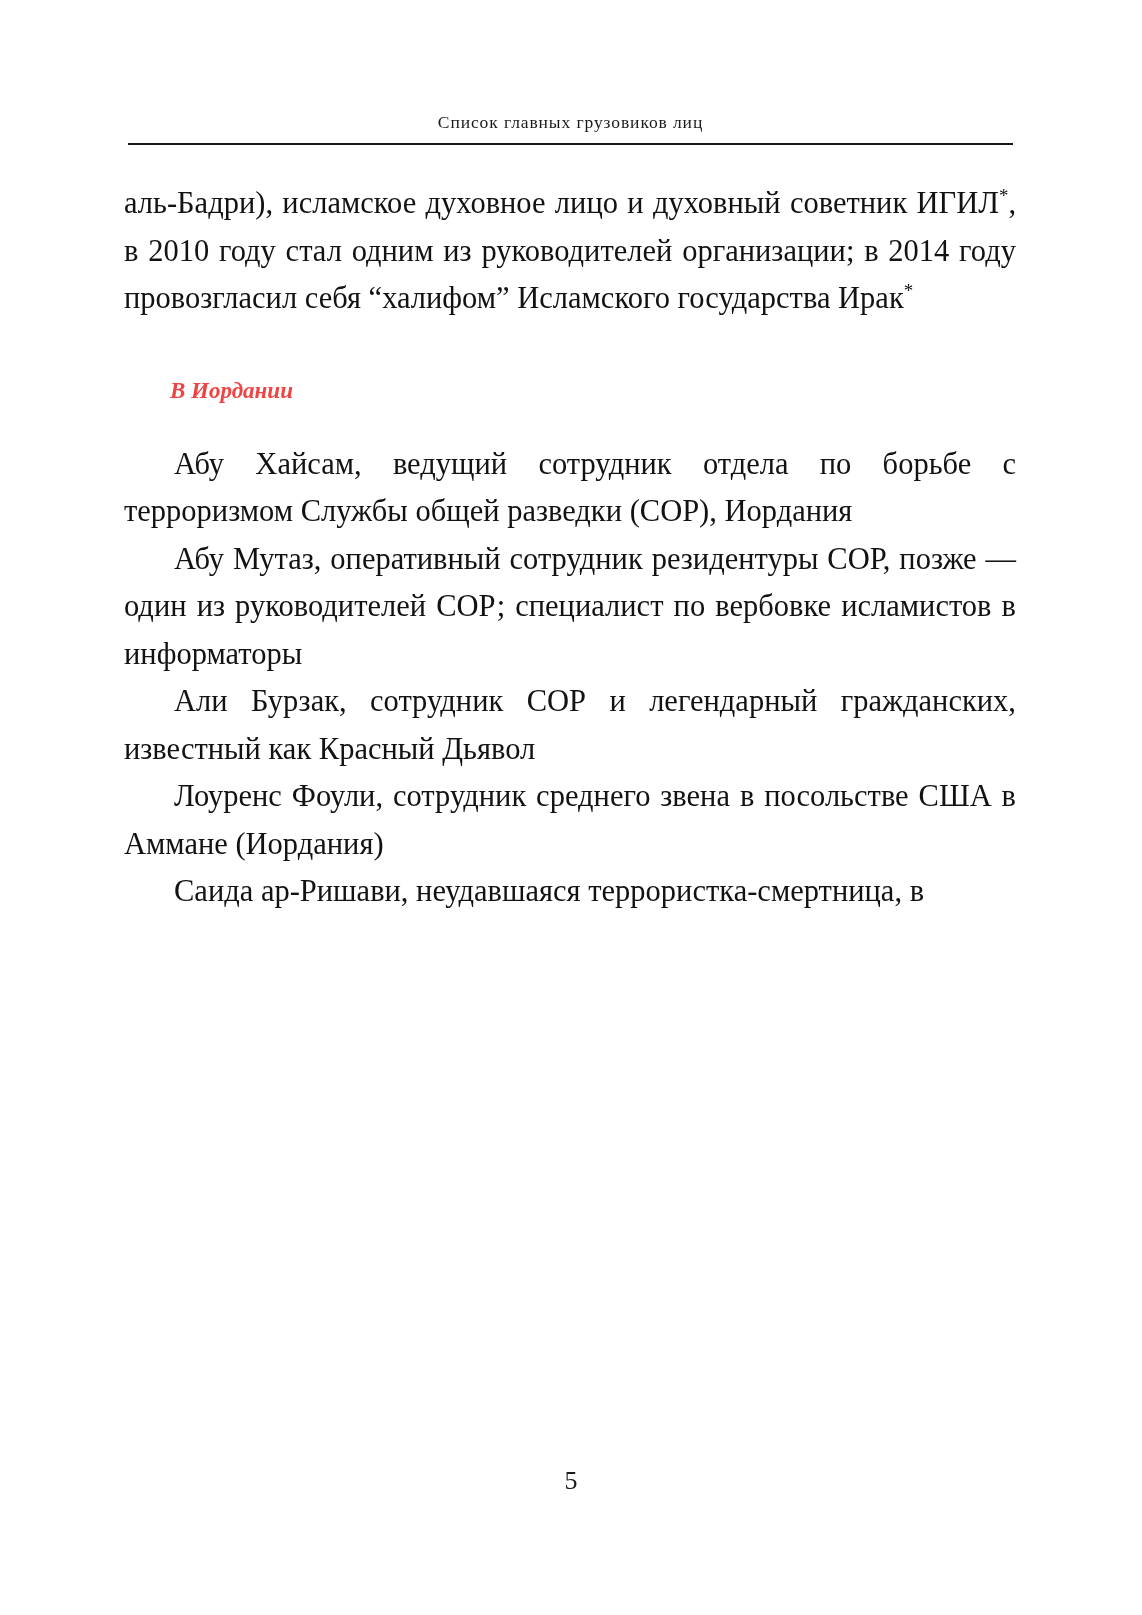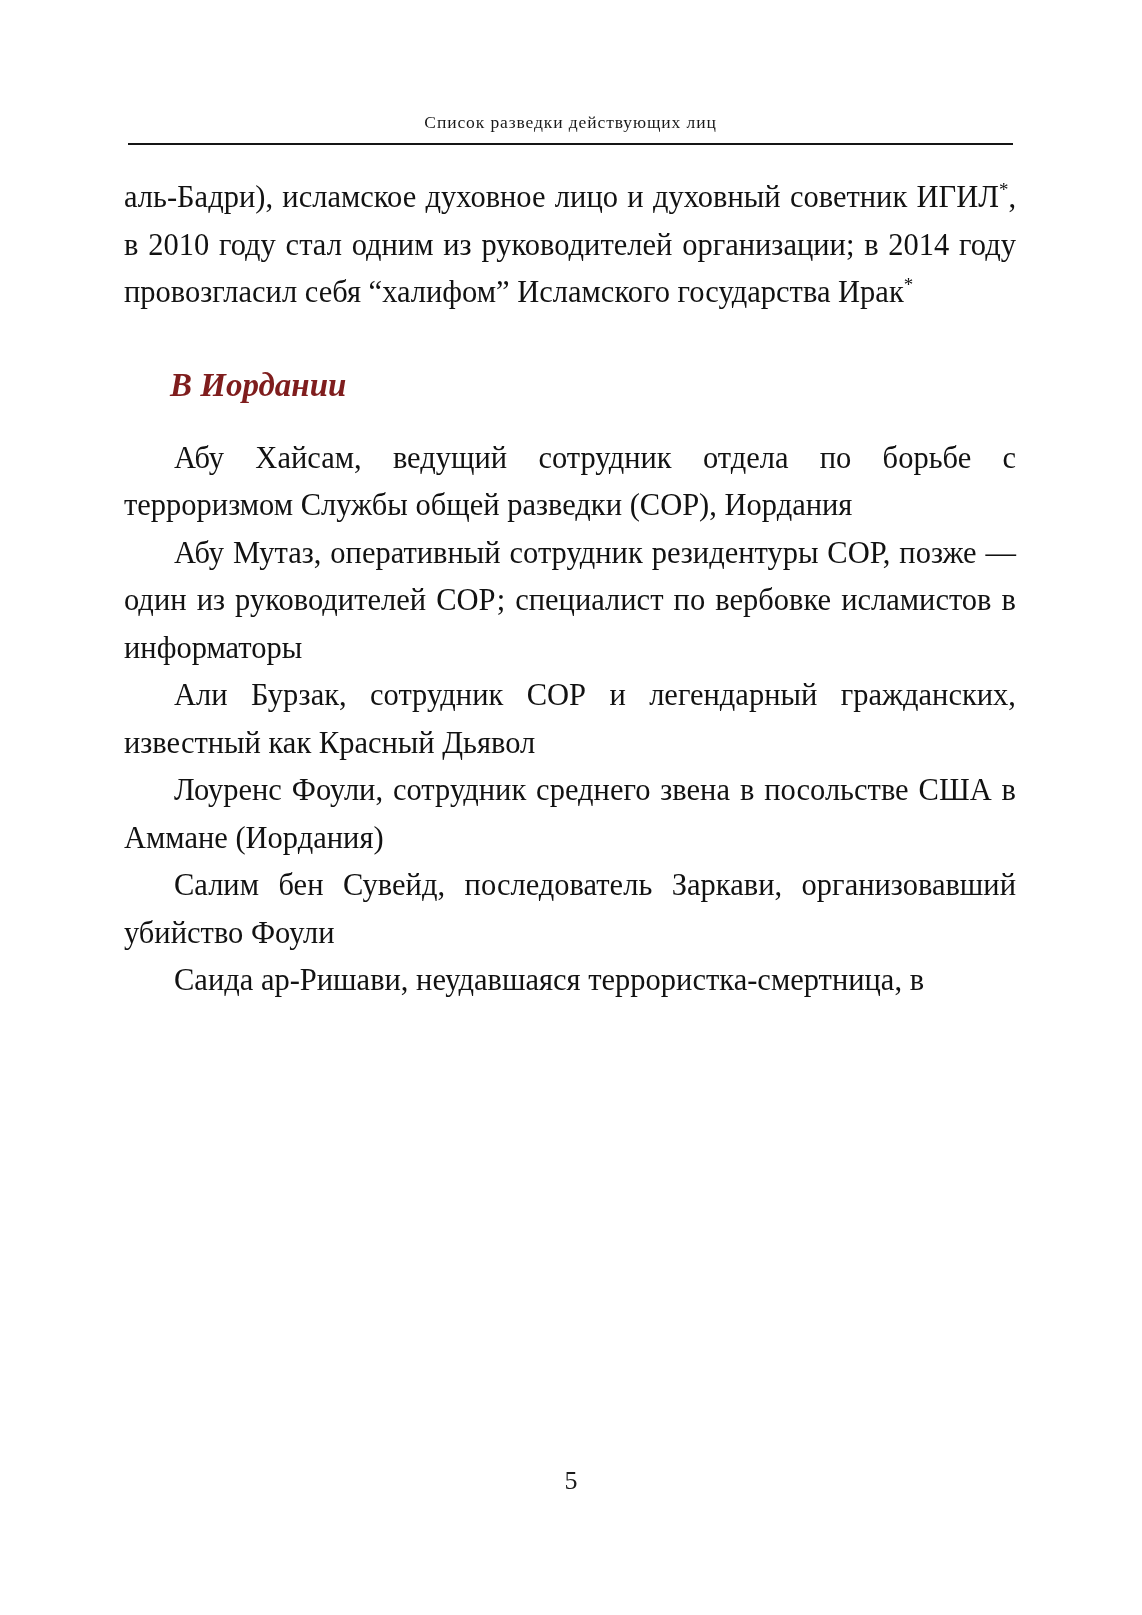--- a/index.html
+++ b/index.html
@@ -36,21 +36,21 @@
     top: 143px;
     width: 885px;
     height: 2px;
     background: #151515;
   }
 
   
   .column {
     position: absolute;
     left: 124px;
-    top: 174px;
+    top: 180px;
     width: 892px;
   }
 
   p.body {
     margin: 0;
     font-size: 30.5px;
     line-height: 47.5px;
     text-align: justify;
     text-justify: inter-word;
     text-indent: 50px;
@@ -63,64 +63,63 @@
 
   sup.fn {
     font-size: 0.62em;
     vertical-align: super;
     line-height: 0;
   }
 
   
   h2.section-heading {
     margin: 0;
-    font-size: 33px;
+    font-size: 23px;
     line-height: 44px;
     font-weight: bold;
     font-style: italic;
     text-indent: 46px;
-    color: #7f1d1d;
+    color: #ef4444;
   }
   .gap-before-heading { height: 46px; }
   .gap-after-heading  { height: 28px; }
 
   
   .page-number {
     position: absolute;
     left: 0;
     top: 1466px;
     width: 1142px;
     text-align: center;
     font-size: 26px;
     color: #1b1b1b;
   }
 </style>
 </head>
 <body>
 
 <div class="page">
 
-  <div class="running-header">Список разведки действующих лиц</div>
+  <div class="running-header">Список главных грузовиков лиц</div>
 
   <div class="header-rule"></div>
 
   <div class="column">
     <div id="body-paragraphs">
         <p class="body no-indent">аль-Бадри), исламское духовное лицо и духовный советник ИГИЛ<sup class="fn">*</sup>, в 2010 году стал одним из руководителей организации; в 2014 году провозгласил себя “халифом” Исламского государства Ирак<sup class="fn">*</sup></p>
       </div>
 
     <div class="gap-before-heading"></div>
     <h2 class="section-heading">В Иордании</h2>
     <div class="gap-after-heading"></div>
 
     <div id="section-entries">
         <p class="body">Абу Хайсам, ведущий сотрудник отдела по борьбе с терроризмом Службы общей разведки (СОР), Иордания</p>
         <p class="body">Абу Мутаз, оперативный сотрудник резидентуры СОР, позже — один из руководителей СОР; специалист по вербовке исламистов в информаторы</p>
         <p class="body">Али Бурзак, сотрудник СОР и легендарный гражданских, известный как Красный Дьявол</p>
         <p class="body">Лоуренс Фоули, сотрудник среднего звена в посольстве США в Аммане (Иордания)</p>
-        <p class="body">Салим бен Сувейд, последователь Заркави, организовавший убийство Фоули</p>
         <p class="body">Саида ар-Ришави, неудавшаяся террористка-смертница, в</p>
       </div>
   </div>
 
   <div class="page-number">5</div>
 
 </div>
 
 </body></html>

